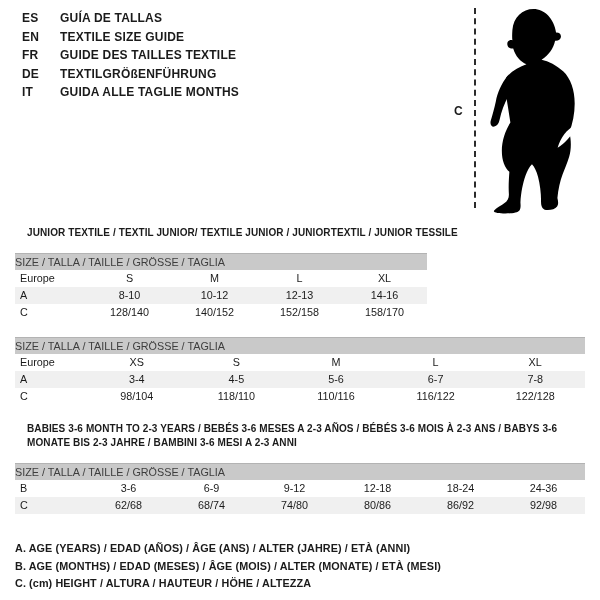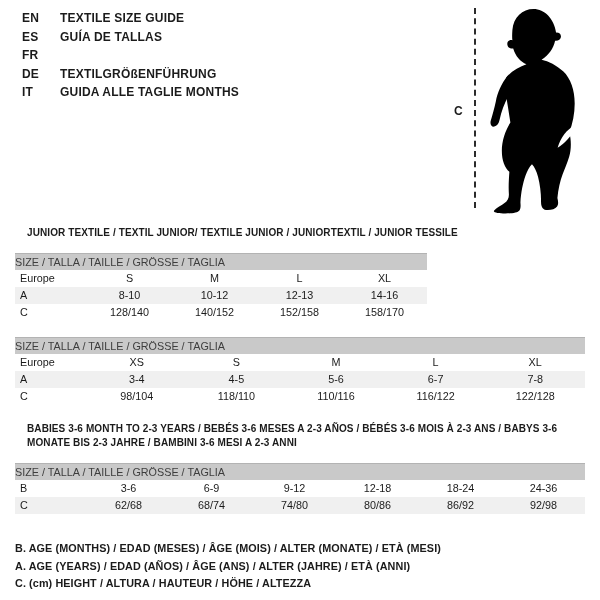--- a/index.html
+++ b/index.html
@@ -50,31 +50,32 @@
   .legend{position:absolute;top:540px;left:15px;}
   .legend-line{font-size:10.8px;font-weight:bold;line-height:17.5px;letter-spacing:.1px;}
 </style>
 </head>
 <body style="--ink: #1b1b1b; --bar: #c9c9c9; --shade: #f0f0f0;">
 
 <div class="page">
 
   <div class="lang-list" id="lang-list">
   <div class="lang-row">
+    <span class="lang-code">ES</span>
+    <span class="lang-label">GUÍA DE TALLAS</span>
+  </div>
+
+  <div class="lang-row">
     <span class="lang-code">EN</span>
     <span class="lang-label">TEXTILE SIZE GUIDE</span>
   </div>
 
   <div class="lang-row">
-    <span class="lang-code">ES</span>
-    <span class="lang-label">GUÍA DE TALLAS</span>
-  </div>
-
-  <div class="lang-row">
     <span class="lang-code">FR</span>
+    <span class="lang-label">GUIDE DES TAILLES TEXTILE</span>
   </div>
 
   <div class="lang-row">
     <span class="lang-code">DE</span>
     <span class="lang-label">TEXTILGRÖßENFÜHRUNG</span>
   </div>
 
   <div class="lang-row">
     <span class="lang-code">IT</span>
     <span class="lang-label">GUIDA ALLE TAGLIE MONTHS</span>
@@ -226,17 +227,17 @@
               <span class="t-cell">80/86</span>
               <span class="t-cell">86/92</span>
               <span class="t-cell">92/98</span>
             </div>
 </div>
     </div>
   </section>
 </div>
 
   <div class="legend" id="legend">
+      <div class="legend-line">A. AGE (YEARS) / EDAD (AÑOS) / ÂGE (ANS) / ALTER (JAHRE) / ETÀ (ANNI)</div>
       <div class="legend-line">B. AGE (MONTHS) / EDAD (MESES) / ÂGE (MOIS) / ALTER (MONATE) / ETÀ (MESI)</div>
-      <div class="legend-line">A. AGE (YEARS) / EDAD (AÑOS) / ÂGE (ANS) / ALTER (JAHRE) / ETÀ (ANNI)</div>
       <div class="legend-line">C. (cm) HEIGHT / ALTURA / HAUTEUR / HÖHE / ALTEZZA</div>
     </div>
 </div>
 
 </body></html>

